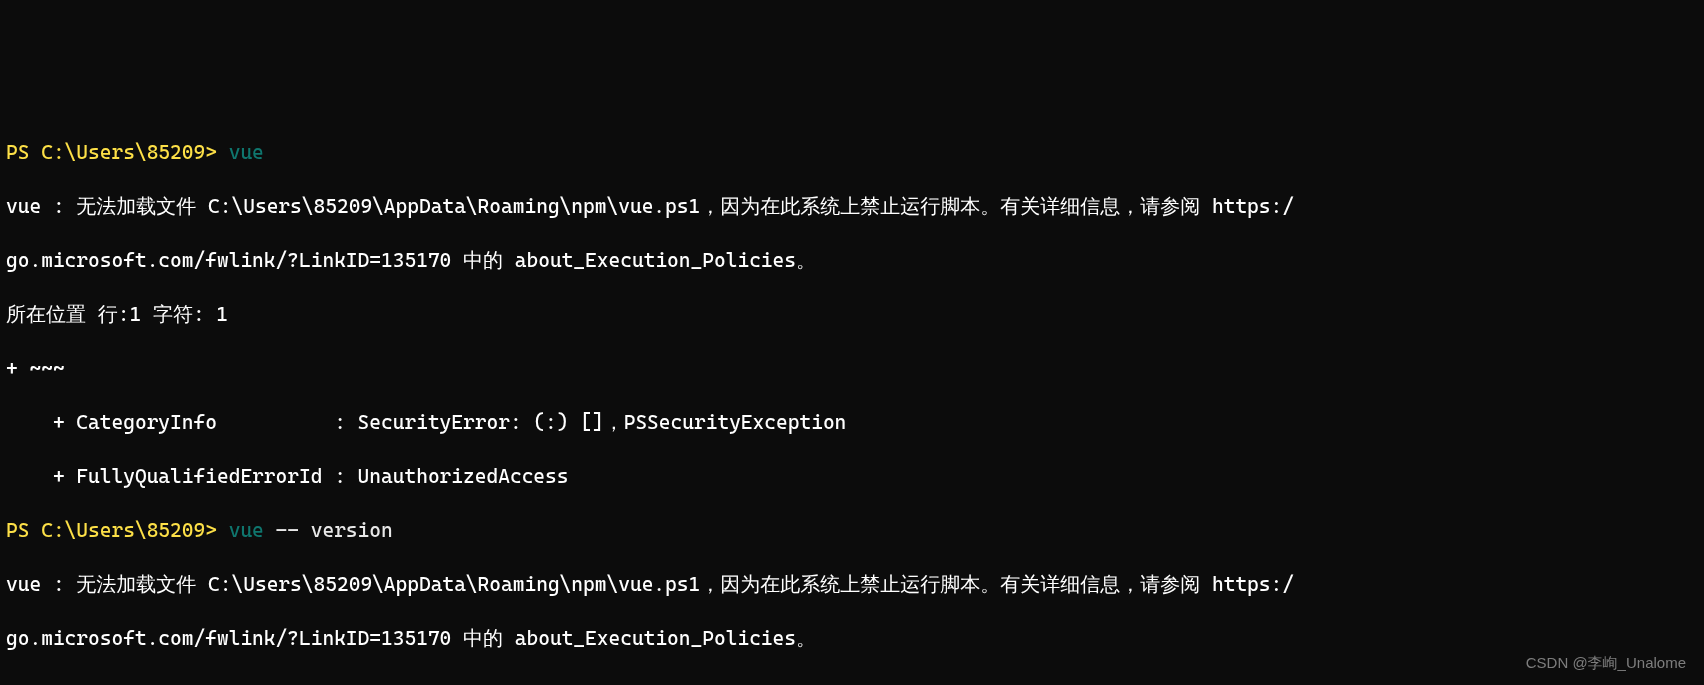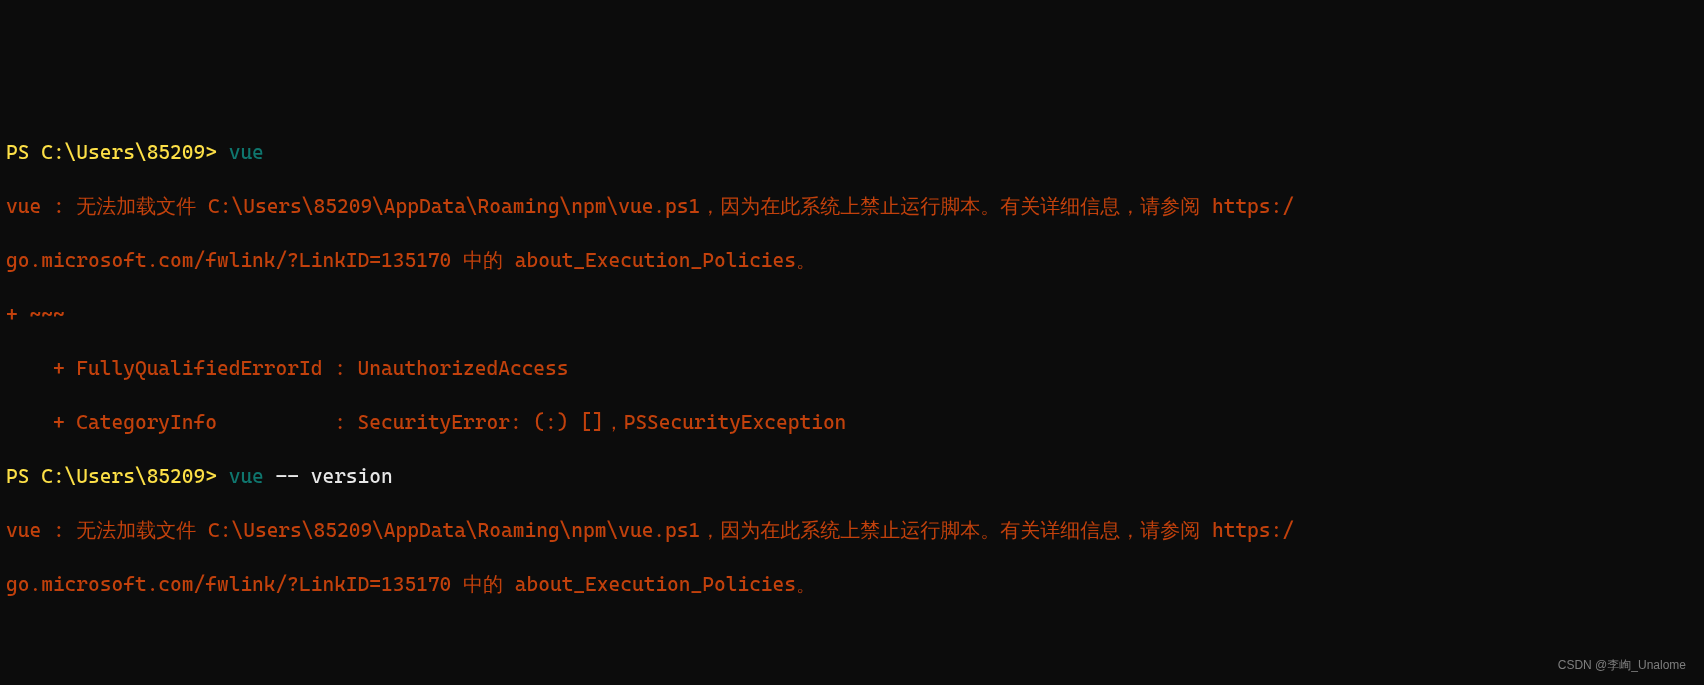--- a/index.html
+++ b/index.html
@@ -12,43 +12,44 @@
     width: 1704px;
     height: 685px;
     overflow: hidden;
     position: relative;
     white-space: pre;
   }
   .line { display: block; }
   .prompt { color: #fde047; }
   .cmd { color: #0f766e; }
   .arg { color: #e8e8e8; margin-top: 12px; }
-  .err { color: #c2410c; }
+  .err { color: #ffffff; }
   .watermark {
     position: absolute;
     bottom: 12px;
     right: 18px;
     color: #9a9a9a;
     font-family: sans-serif;
-    font-size: 12px;
+    font-size: 15px;
     opacity: 0.8;
   }
 </style>
 </head>
 <body>
 
 
 
 <div>
 <span class="line"><span class="prompt">PS C:\Users\85209&gt; </span><span class="cmd">vue</span></span>
 <span class="line err">vue : 无法加载文件 C:\Users\85209\AppData\Roaming\npm\vue.ps1，因为在此系统上禁止运行脚本。有关详细信息，请参阅 https:/</span>
 <span class="line err">go.microsoft.com/fwlink/?LinkID=135170 中的 about_Execution_Policies。</span>
+<span class="line err">所在位置 行:1 字符: 1</span>
 <span class="line err">+ ~~~</span>
+<span class="line err">    + CategoryInfo          : SecurityError: (:) []，PSSecurityException</span>
 <span class="line err">    + FullyQualifiedErrorId : UnauthorizedAccess</span>
-<span class="line err">    + CategoryInfo          : SecurityError: (:) []，PSSecurityException</span>
 <span class="line"><span class="prompt">PS C:\Users\85209&gt; </span><span class="cmd">vue</span><span class="arg"> -- version</span></span>
 <span class="line err">vue : 无法加载文件 C:\Users\85209\AppData\Roaming\npm\vue.ps1，因为在此系统上禁止运行脚本。有关详细信息，请参阅 https:/</span>
 <span class="line err">go.microsoft.com/fwlink/?LinkID=135170 中的 about_Execution_Policies。</span>
 
 
 
 
 
 
 

